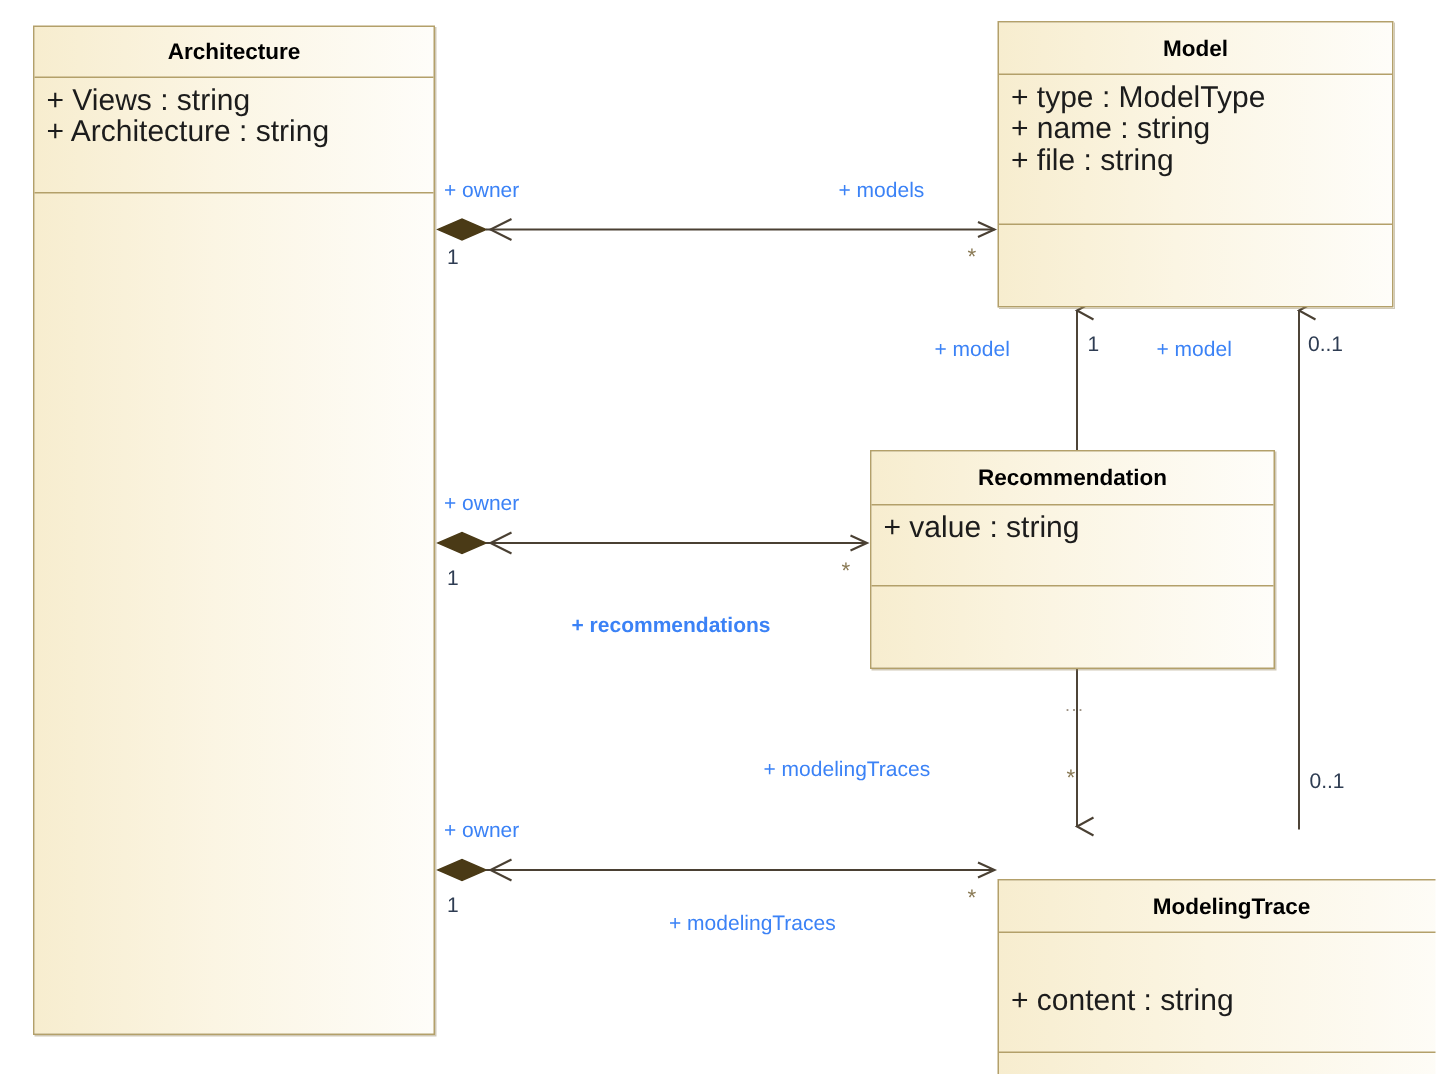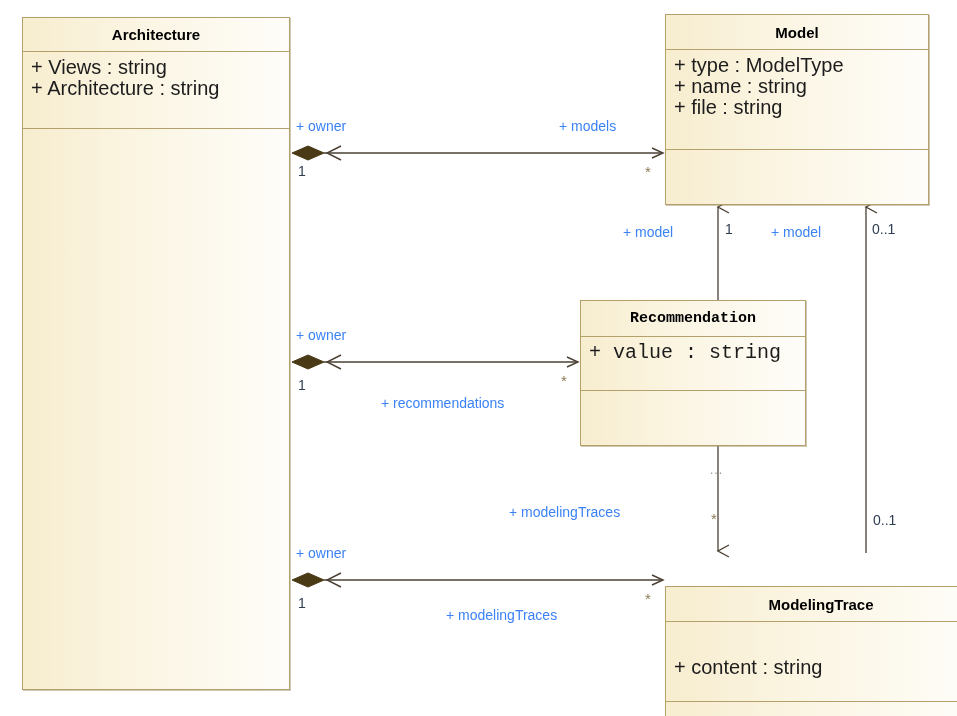--- a/index.html
+++ b/index.html
@@ -158,21 +158,21 @@
   <div class="uml-class" style="left:665px; top:14px; width:264px; height:191px;">
     <div class="compartment title-bar" style="height:35px;">Model</div>
     <div class="compartment attrs" style="height:100px;">
       <div class="attr-line">+ type : ModelType</div>
       <div class="attr-line">+ name : string</div>
       <div class="attr-line">+ file : string</div>
     </div>
     <div class="compartment ops" style="height:54px;"></div>
   </div>
 
-  <div class="uml-class" style="left:580px; top:300px; width:226px; height:146px;font-family:Liberation Mono, monospace;">
+  <div class="uml-class" style="left:580px; top:300px; width:270px; height:146px;">
     <div class="compartment title-bar" style="height:36px;">Recommendation</div>
     <div class="compartment attrs" style="height:54px;">
       <div class="attr-line">+ value : string</div>
     </div>
     <div class="compartment ops" style="height:54px;"></div>
   </div>
 
   <div class="uml-class" style="left:665px; top:586px; width:312px; height:142px;">
     <div class="compartment title-bar" style="height:35px;">ModelingTrace</div>
     <div class="compartment attrs" style="height:50px;margin-top:30px;">
@@ -181,21 +181,21 @@
     <div class="compartment ops" style="height:55px;"></div>
   </div>
 
   <div class="edge-label" style="left:296px; top:119px;">+ owner</div>
   <div class="mult-label" style="left:298px; top:164px;">1</div>
   <div class="edge-label" style="left:559px; top:119px;">+ models</div>
   <div class="mult-star" style="left:645px; top:164px;">*</div>
 
   <div class="edge-label" style="left:296px; top:328px;">+ owner</div>
   <div class="mult-label" style="left:298px; top:378px;">1</div>
-  <div class="edge-label" style="left:381px; top:396px;">+ recommendations</div>
+  <div class="edge-label" style="left:381px; top:409px;font-weight:bold;">+ recommendations</div>
   <div class="mult-star" style="left:561px; top:373px;">*</div>
 
   <div class="edge-label" style="left:296px; top:546px;">+ owner</div>
   <div class="mult-label" style="left:298px; top:596px;">1</div>
   <div class="edge-label" style="left:446px; top:608px;">+ modelingTraces</div>
   <div class="mult-star" style="left:645px; top:591px;">*</div>
 
   <div class="edge-label" style="left:623px; top:225px;">+ model</div>
   <div class="mult-label" style="left:725px; top:222px;">1</div>
 

